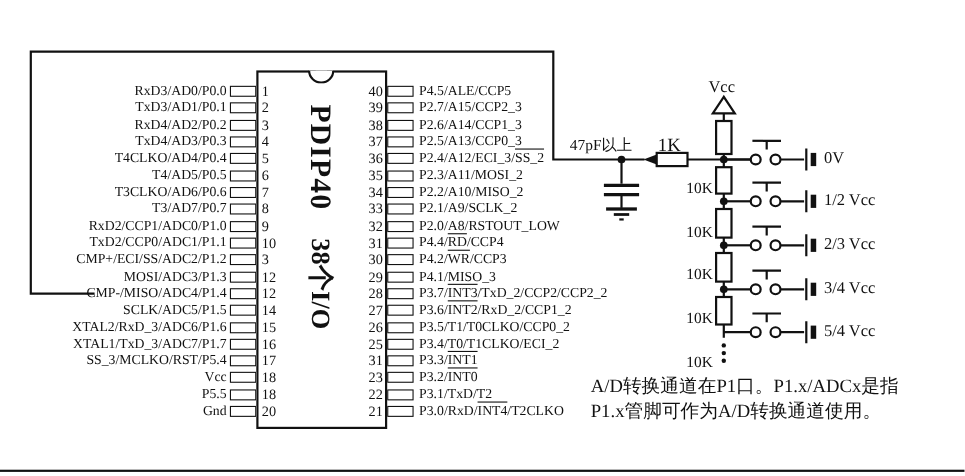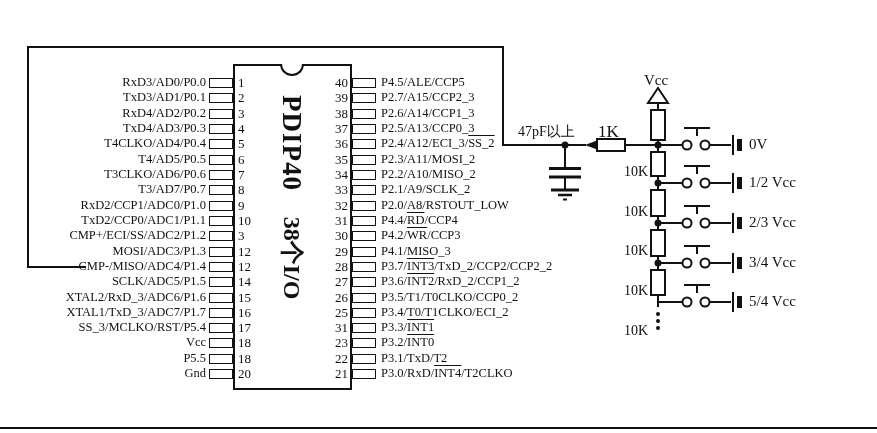--- a/index.html
+++ b/index.html
@@ -287,15 +287,17 @@
       <div class="r10k" style="top:195px">10K</div>
       <div class="r10k" style="top:235px">10K</div>
       <div class="r10k" style="top:274.5px">10K</div>
       <div class="keylab" style="top:136px">0V</div>
       <div class="keylab" style="top:174px">1/2 Vcc</div>
       <div class="keylab" style="top:214px">2/3 Vcc</div>
       <div class="keylab" style="top:254px">3/4 Vcc</div>
       <div class="keylab" style="top:293px">5/4 Vcc</div>
     </div>
 
+  <div class="abs note note1">A/D转换通道在P1口。P1.x/ADCx是指</div>
+  <div class="abs note note2">P1.x管脚可作为A/D转换通道使用。</div>
   <div class="abs bottom-rule"></div>
 
 </div>
 
 </body></html>

